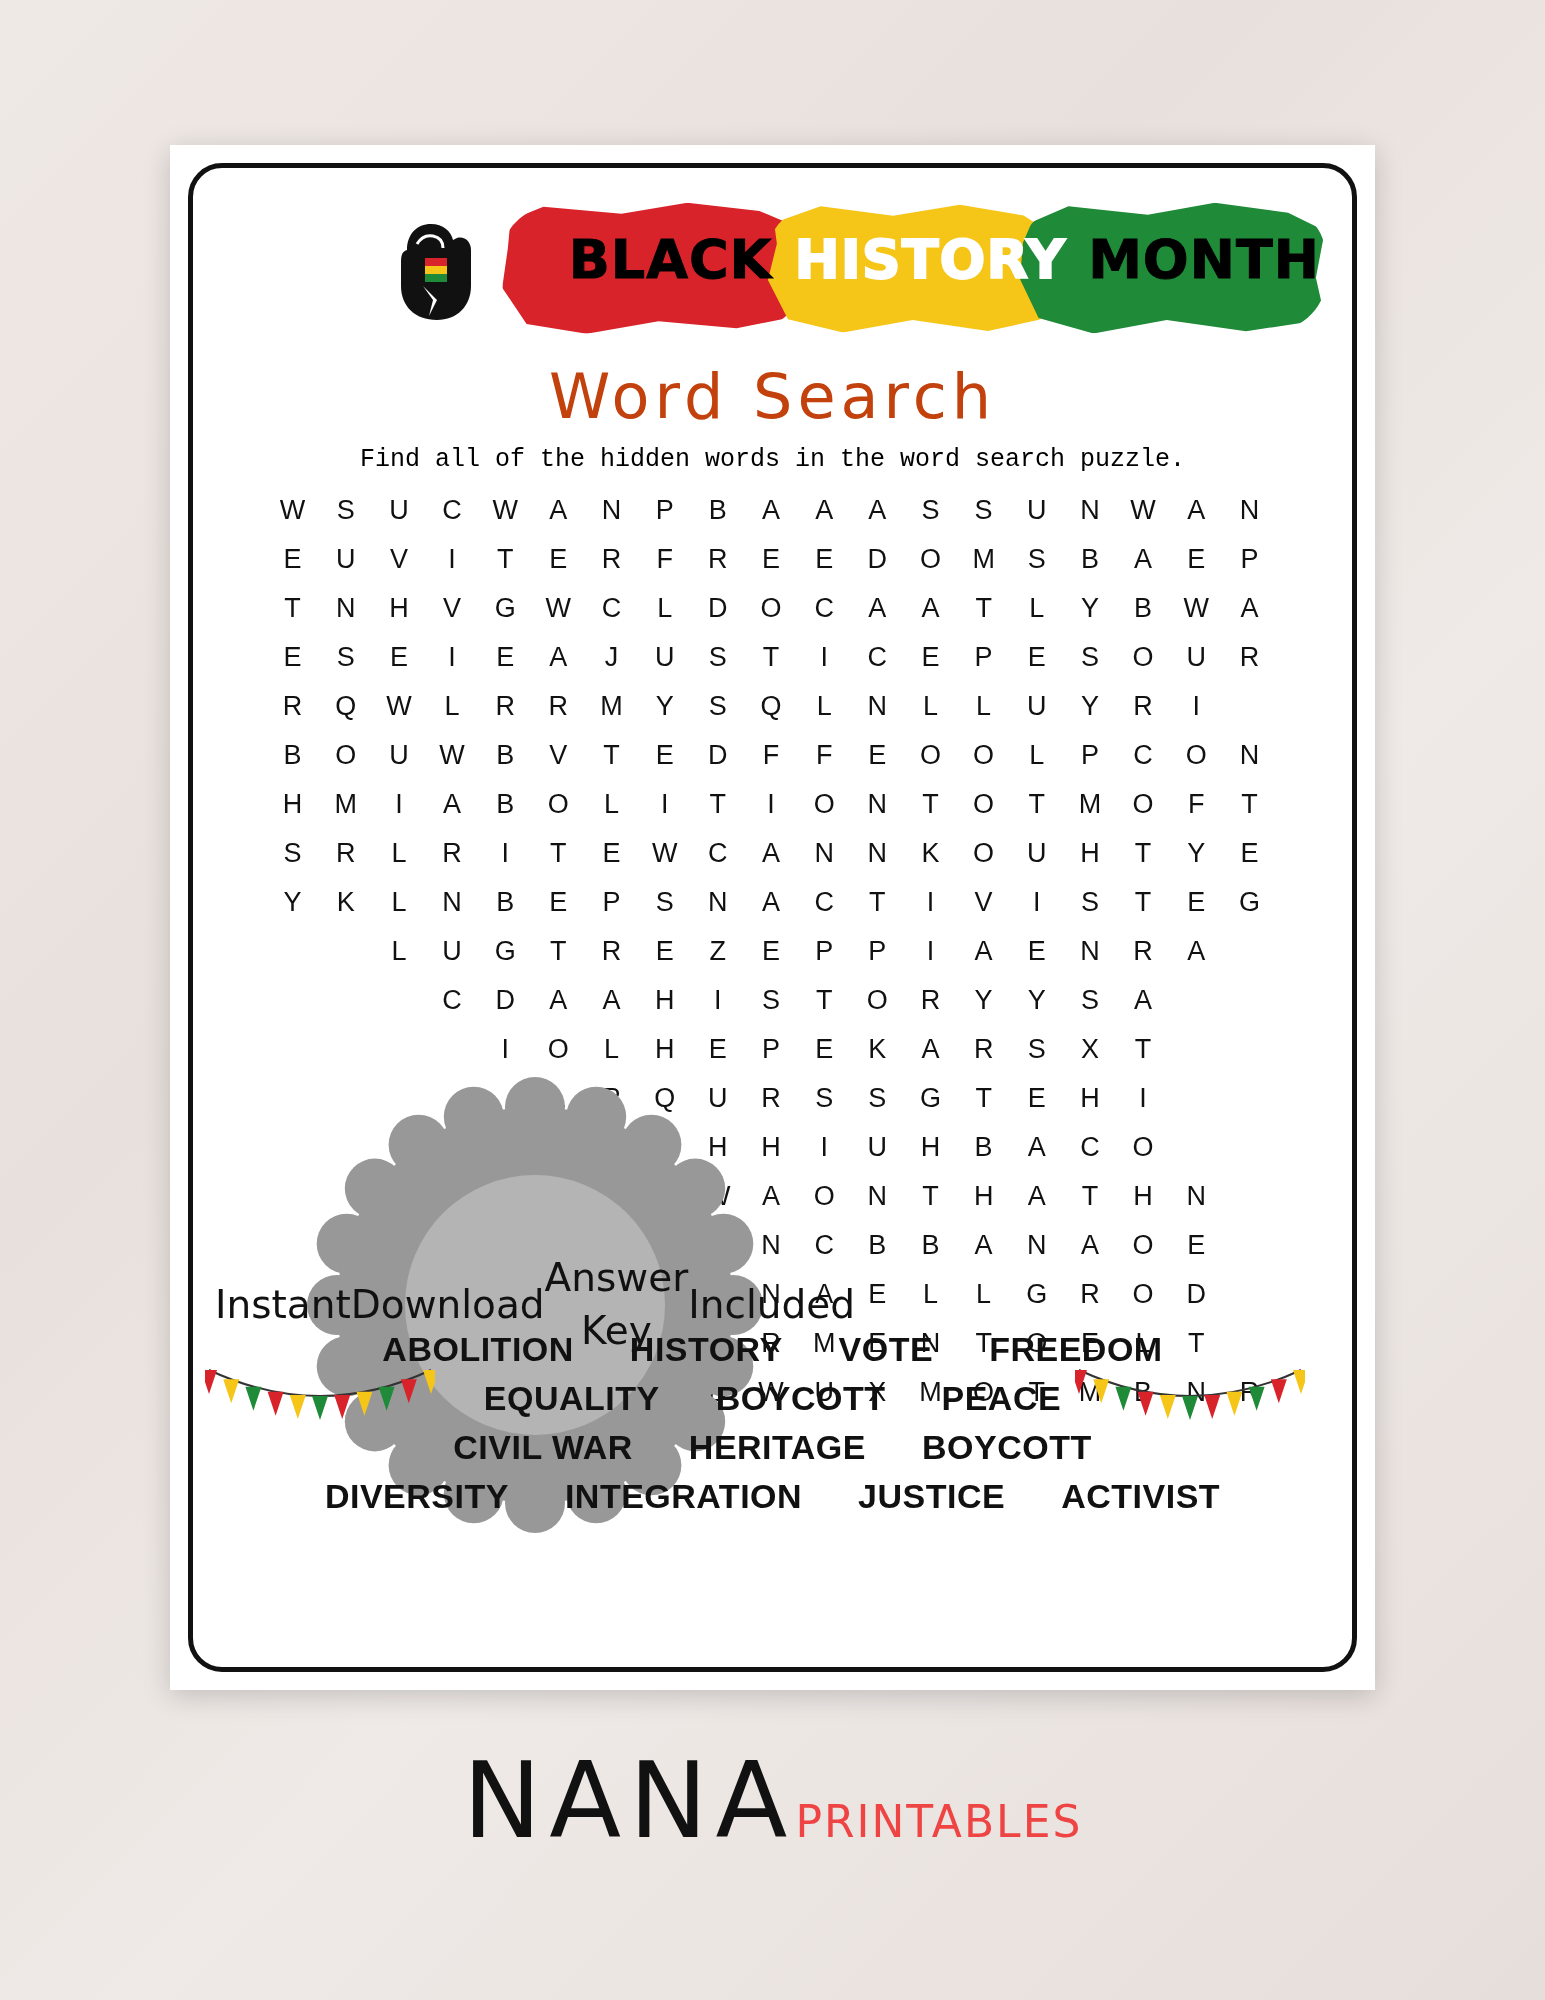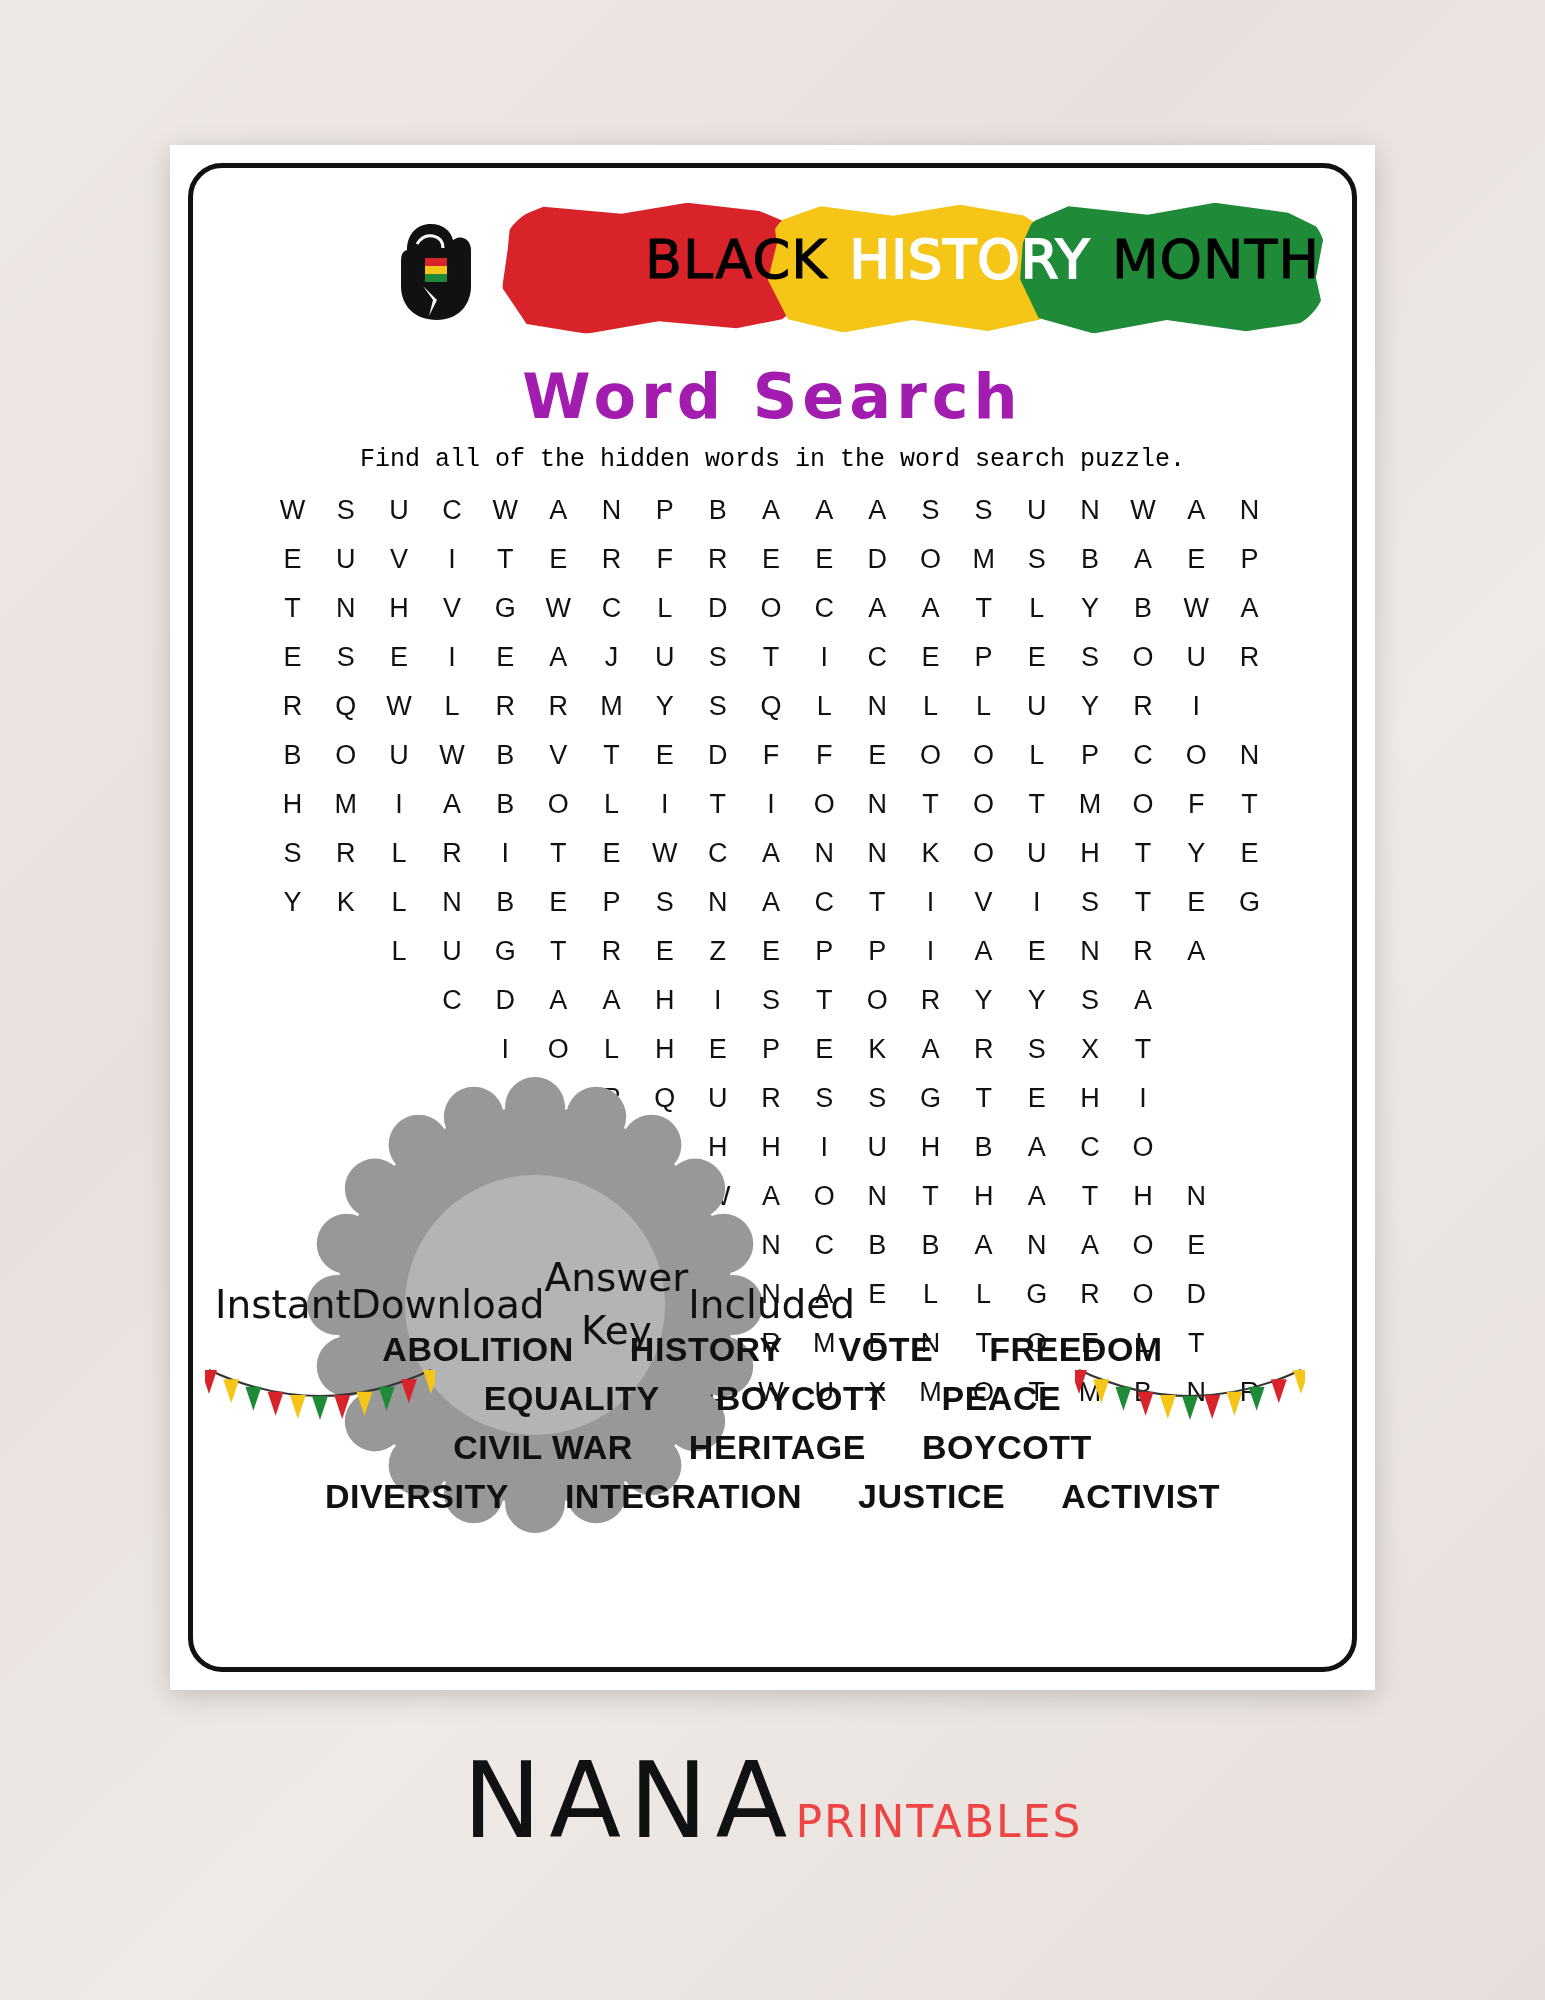--- a/index.html
+++ b/index.html
@@ -78,21 +78,21 @@
     width: 960px;
     display: flex;
     align-items: center;
     justify-content: flex-end;
     gap: 22px;
     padding-right: 10px;
     box-sizing: border-box;
   }
   .banner-words span {
     font-family: "DejaVu Sans", sans-serif;
-    font-weight: normal;
+    font-weight: bold;
     font-size: 54px;
     letter-spacing: 1px;
     line-height: 1;
     color: #000;
     -webkit-text-stroke: 1px #000;
   }
   .banner-words span.white {
     color: #ffffff;
     -webkit-text-stroke: 2px #ffffff;
   }
@@ -109,22 +109,21 @@
   
   .title {
     position: absolute;
     left: 0;
     top: 215px;
     width: 100%;
     text-align: center;
     font-family: "DejaVu Sans", sans-serif;
     font-size: 62px;
     letter-spacing: 5px;
-    color: #a21caf;
-    font-weight: bold;
+    color: #c2410c;
   }
   .subtitle {
     position: absolute;
     left: 0;
     top: 300px;
     width: 100%;
     text-align: center;
     font-family: Liberation Mono, monospace;
     font-size: 25px;
     color: #000000;

